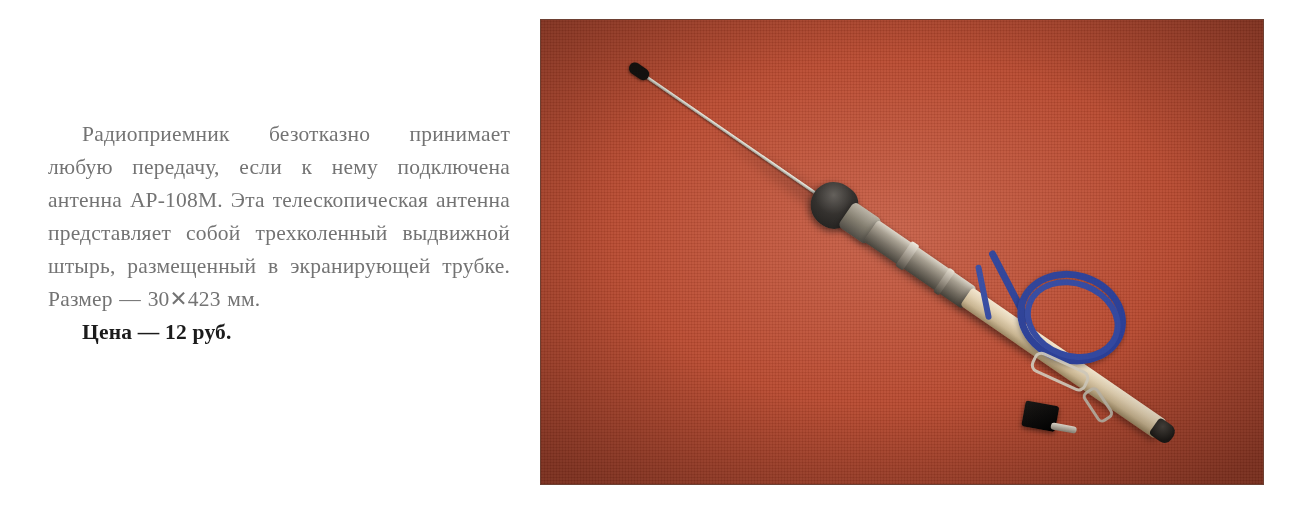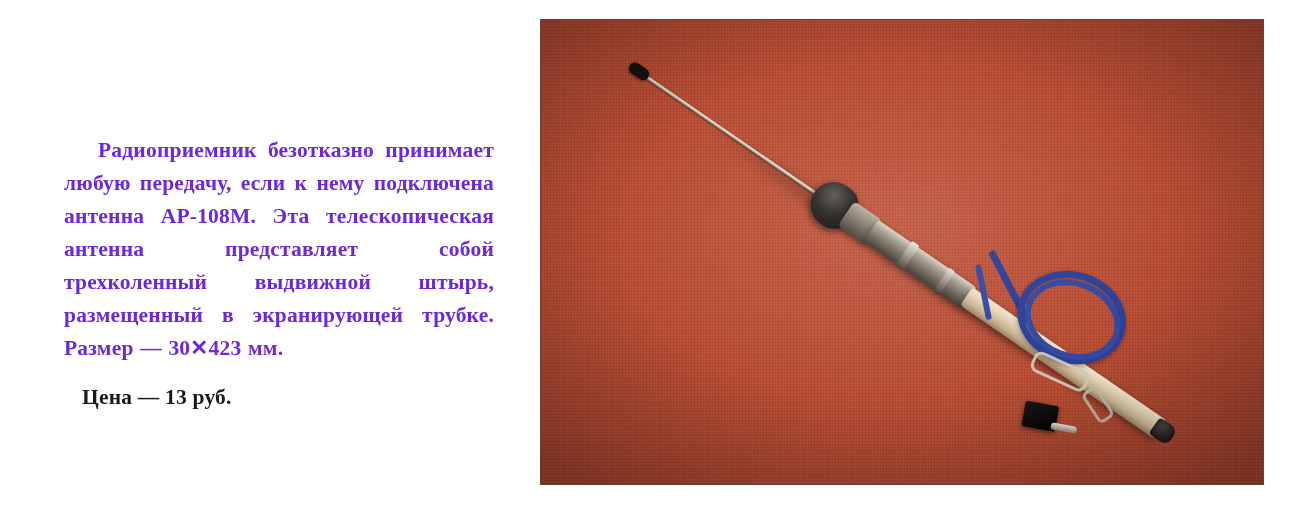--- a/index.html
+++ b/index.html
@@ -27,25 +27,25 @@
   .text-column {
     width: 540px;
     box-sizing: border-box;
     padding: 118px 30px 0 48px;
   }
 
   .body-paragraph {
     font-family: "Liberation Serif", serif;
     font-size: 21.5px;
     line-height: 33px;
-    color: #6d28d9;
+    color: #737373;
     text-align: justify;
     text-indent: 34px;
-    margin: 16px;
-    font-weight: 700;
+    margin: 0;
+    font-weight: 400;
     letter-spacing: 0.2px;
     word-spacing: 1px;
     -webkit-font-smoothing: antialiased;
   }
 
   .price-paragraph {
     font-family: "Liberation Serif", serif;
     font-size: 21.5px;
     line-height: 33px;
     color: #1b1b1b;
@@ -300,21 +300,21 @@
     filter: blur(4px);
   }
 </style>
 </head>
 <body>
 
 <div class="page">
 
   <div class="text-column">
     <p class="body-paragraph">Радиоприемник безотказно принимает любую передачу, если к нему подключена антенна АР-108М. Эта телескопическая антенна представляет собой трехколенный выдвижной штырь, размещенный в экранирующей трубке. Размер — 30✕423 мм.</p>
-    <p class="price-paragraph">Цена — 13 руб.</p>
+    <p class="price-paragraph">Цена — 12 руб.</p>
   </div>
 
   <div class="photo-wrap">
     <div class="photo">
 
       <div class="shadow-blob"></div>
 
       <div class="antenna">
         <div class="piece whip"></div>
         <div class="piece whip-tip"></div>

